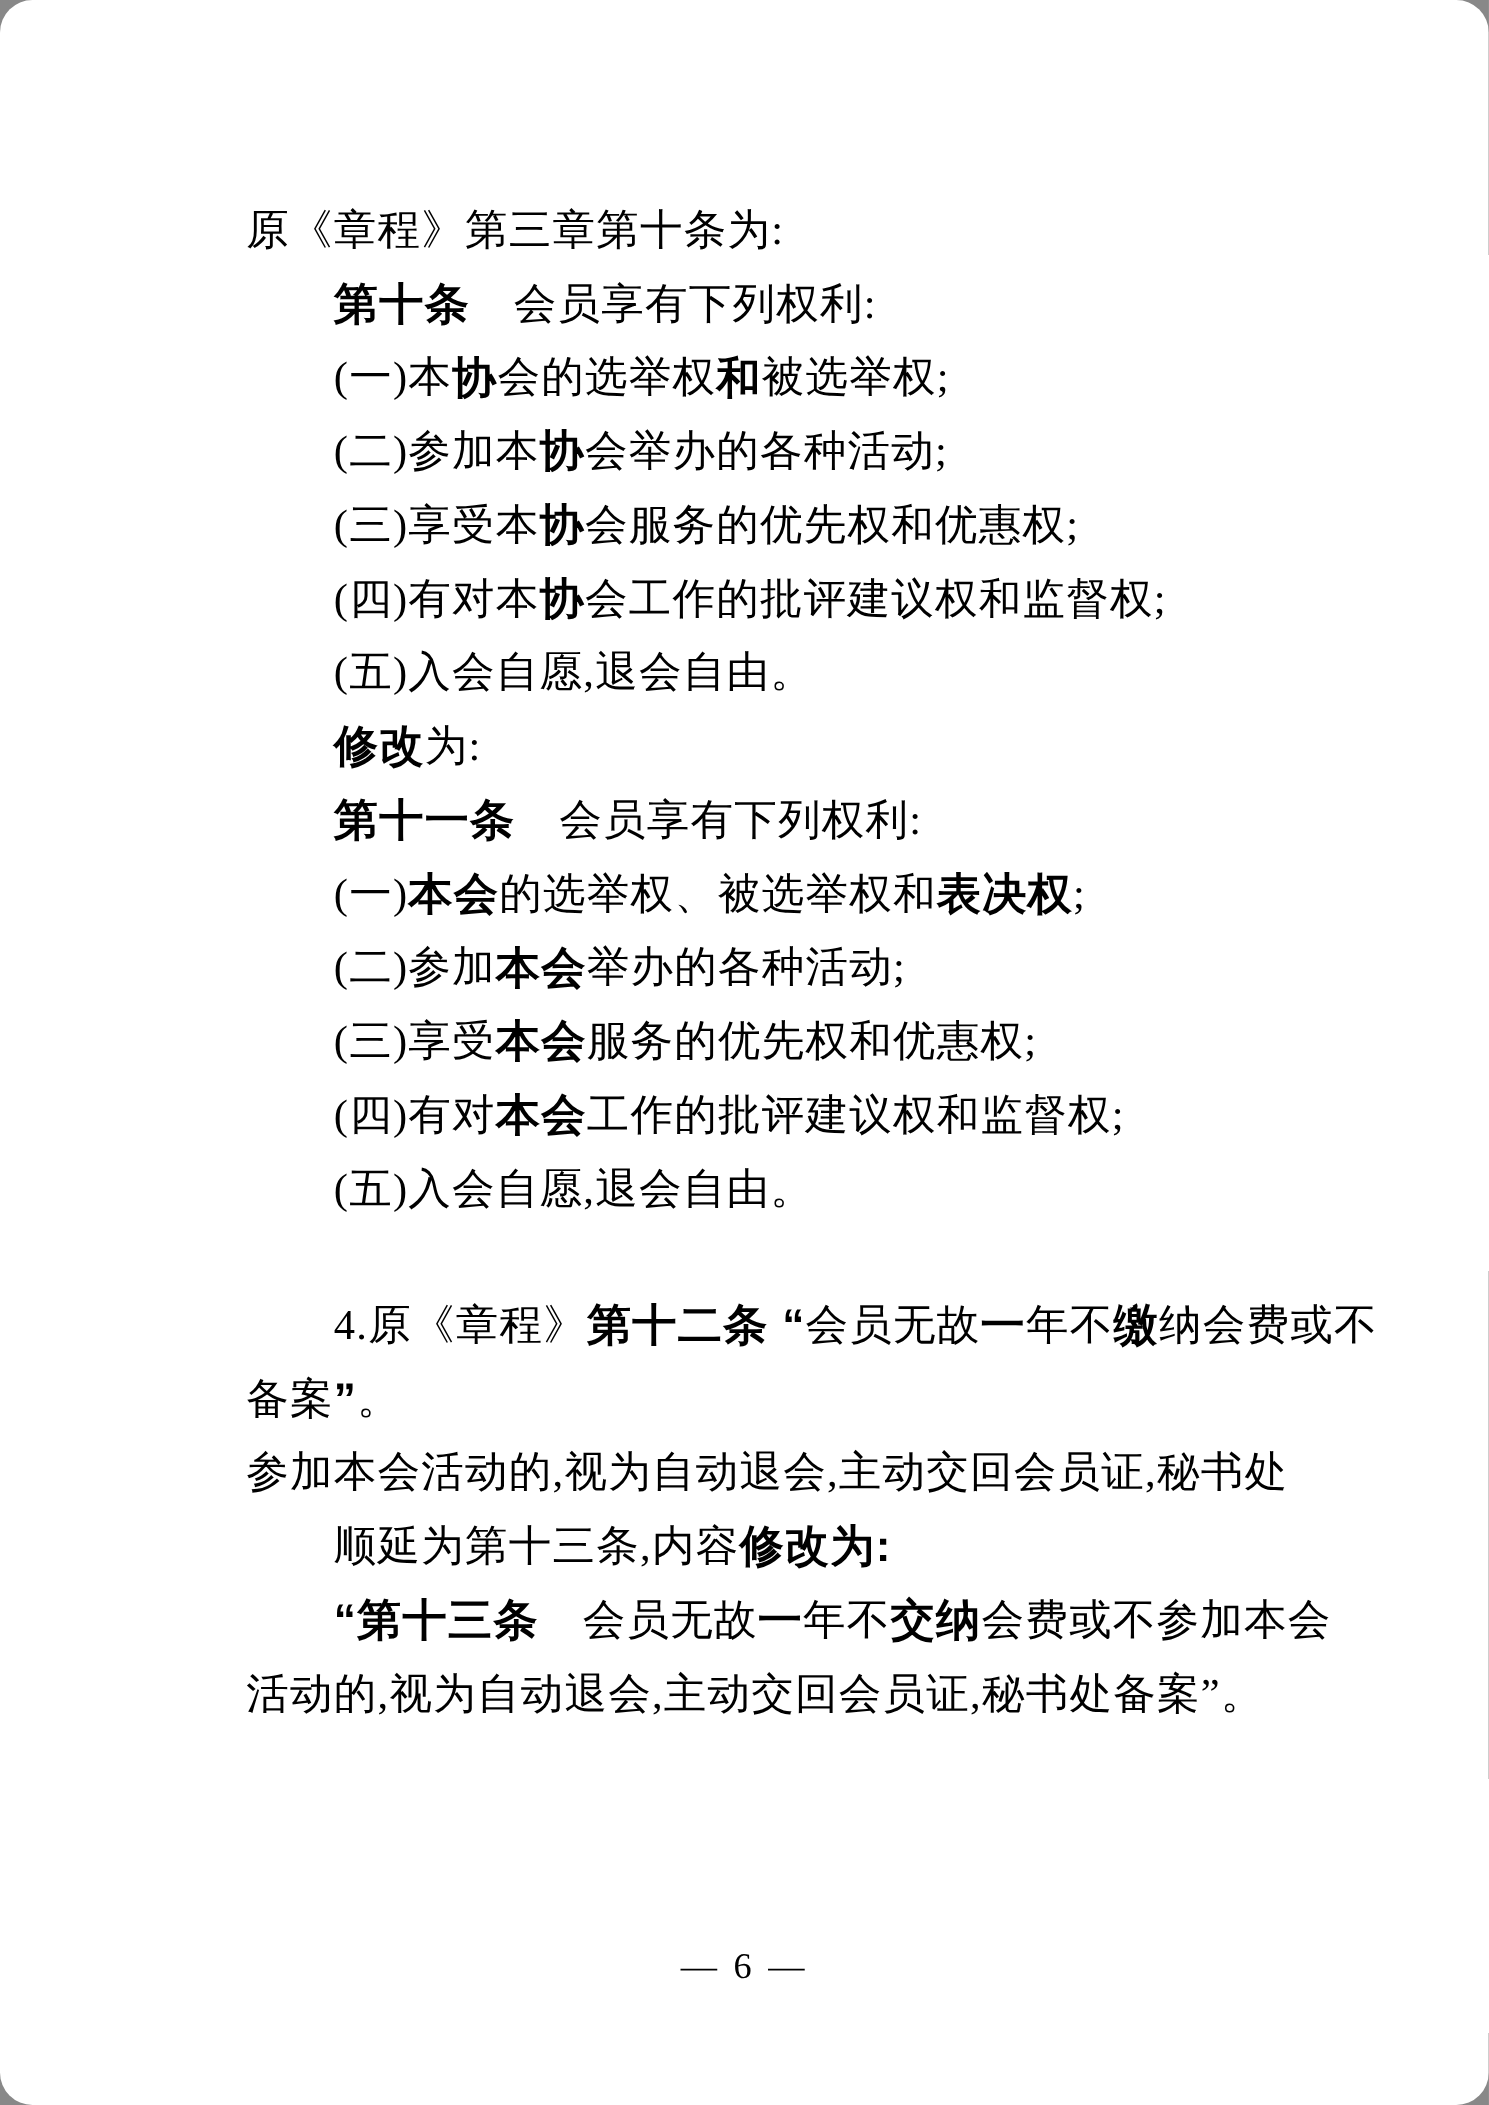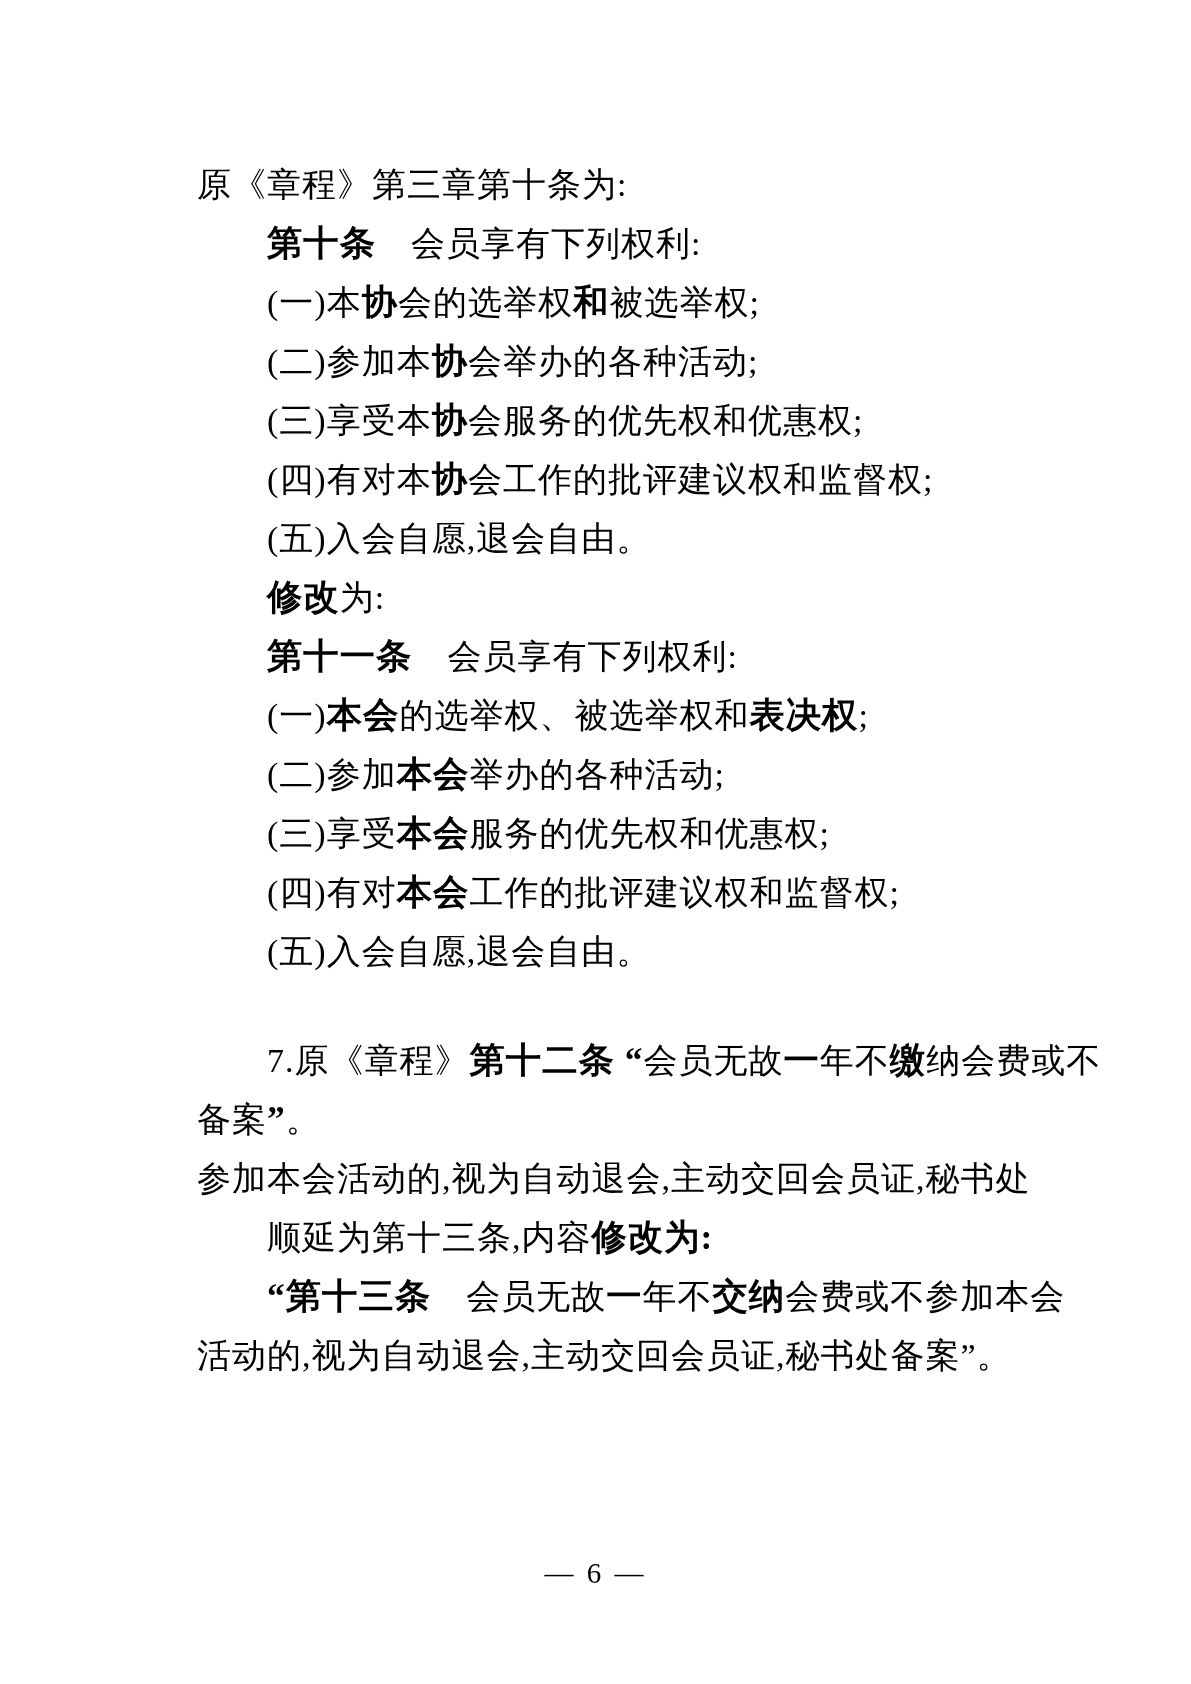--- a/index.html
+++ b/index.html
@@ -9,20 +9,21 @@
   }
   .page {
     position: relative;
     width: 1191px;
     height: 1684px;
     margin: 0 auto;
     background: #ffffff;
     font-family: "Liberation Serif", "DejaVu Serif", serif;
     color: #000000;
     overflow: hidden;
+    border-radius: 26px;
   }
   .doc-body {
     position: absolute;
     left: 197px;
     top: 155px;
     width: 860px;
   }
   .doc-block + .doc-block {
     margin-top: 50px;
   }
@@ -36,21 +37,21 @@
     line-height: 1;
   }
   .line.indent {
     padding-left: 70px;
   }
   .run {
     display: inline;
   }
   .run.bold {
     font-weight: 700;
-    font-family: Liberation Serif, serif;
+    font-family: Liberation Sans, sans-serif;
     font-size: 1.04em;
   }
   .page-number {
     position: absolute;
     top: 1552px;
     left: 0;
     width: 100%;
     height: 42px;
     display: flex;
     align-items: center;
@@ -75,21 +76,21 @@
         <div class="line indent"><span class="run">(五)入会自愿,退会自由。</span></div>
         <div class="line indent"><span class="run bold">修改</span><span class="run">为:</span></div>
         <div class="line indent"><span class="run bold">第十一条</span><span class="run">　会员享有下列权利:</span></div>
         <div class="line indent"><span class="run">(一)</span><span class="run bold">本会</span><span class="run">的选举权、被选举权和</span><span class="run bold">表决权</span><span class="run">;</span></div>
         <div class="line indent"><span class="run">(二)参加</span><span class="run bold">本会</span><span class="run">举办的各种活动;</span></div>
         <div class="line indent"><span class="run">(三)享受</span><span class="run bold">本会</span><span class="run">服务的优先权和优惠权;</span></div>
         <div class="line indent"><span class="run">(四)有对</span><span class="run bold">本会</span><span class="run">工作的批评建议权和监督权;</span></div>
         <div class="line indent"><span class="run">(五)入会自愿,退会自由。</span></div>
       </div>
       <div class="doc-block">
-        <div class="line indent"><span class="run">7.原《章程》</span><span class="run bold">第十二条 “</span><span class="run">会员无故</span><span class="run bold">一</span><span class="run">年不</span><span class="run bold">缴</span><span class="run">纳会费或不</span></div>
+        <div class="line indent"><span class="run">4.原《章程》</span><span class="run bold">第十二条 “</span><span class="run">会员无故</span><span class="run bold">一</span><span class="run">年不</span><span class="run bold">缴</span><span class="run">纳会费或不</span></div>
         <div class="line"><span class="run">备案</span><span class="run bold">”</span><span class="run">。</span></div>
         <div class="line"><span class="run">参加本会活动的,视为自动退会,主动交回会员证,秘书处</span></div>
         <div class="line indent"><span class="run">顺延为第十三条,内容</span><span class="run bold">修改为:</span></div>
         <div class="line indent"><span class="run bold">“第十三条</span><span class="run">　会员无故</span><span class="run bold">一</span><span class="run">年不</span><span class="run bold">交纳</span><span class="run">会费或不参加本会</span></div>
         <div class="line"><span class="run">活动的,视为自动退会,主动交回会员证,秘书处备案”。</span></div>
       </div>
       <div class="doc-block">
       </div>
     </div>
   <div class="page-number">— 6 —</div>

